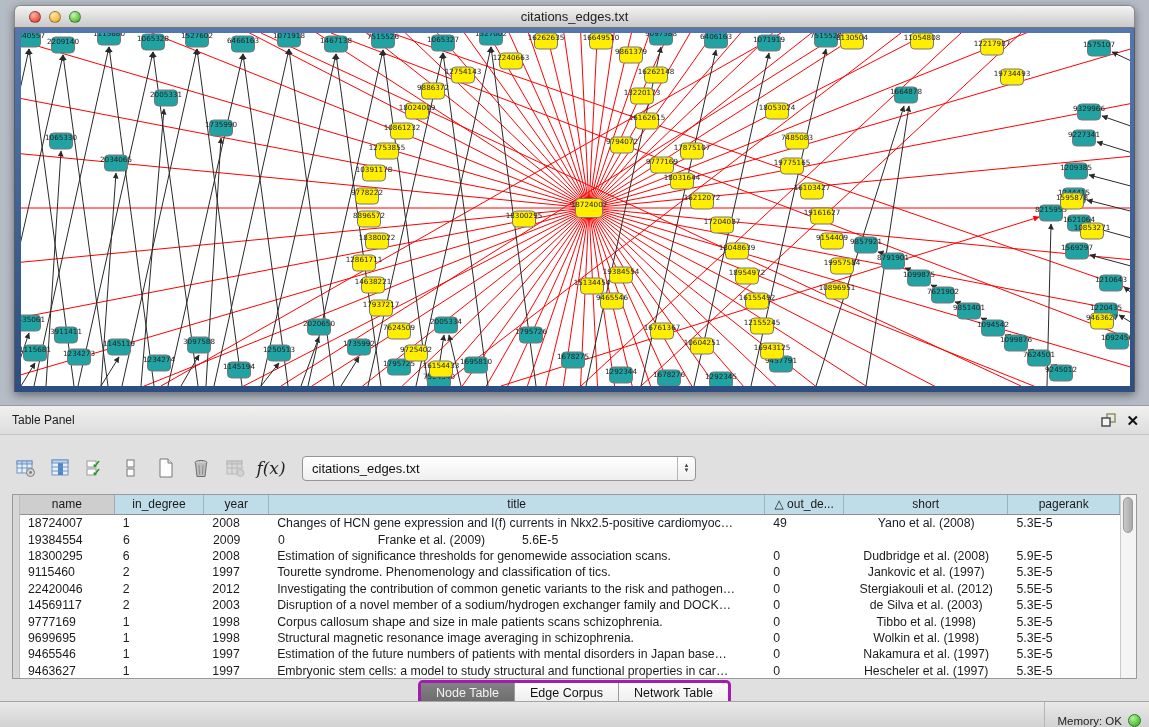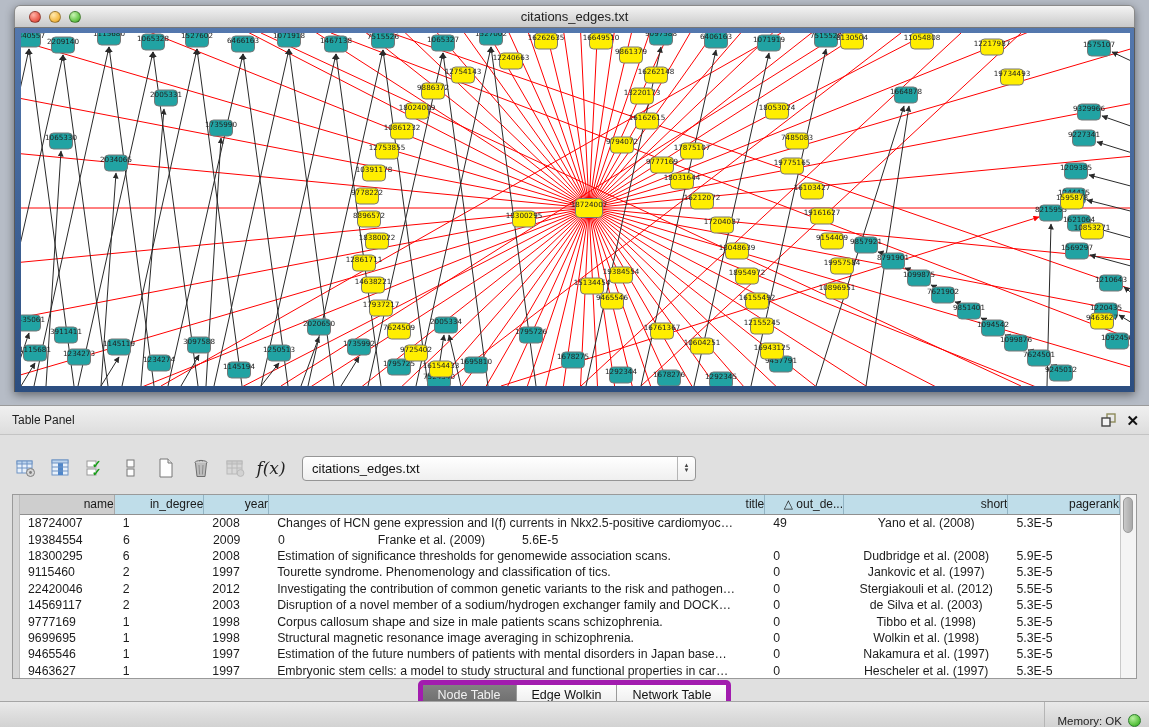--- a/index.html
+++ b/index.html
@@ -49,33 +49,33 @@
          box-shadow:inset 0 1px 1px rgba(255,255,255,.8);}
   .combo-value{flex:1;font-size:13px;color:#111;padding-left:9px;}
   .combo-stepper{width:17px;height:100%;border-left:1px solid #b5b5b5;display:flex;flex-direction:column;
                  align-items:center;justify-content:center;font-size:6px;color:#444;line-height:5px;}
 
   .table-wrap{position:absolute;left:12px;top:88px;width:1125px;height:185px;
               background:#ffffff;border:1px solid #9a9a9a;box-sizing:border-box;display:flex;}
   .row-strip{width:6px;background:#d6d6d6;border-right:1px solid #bdbdbd;}
   .grid{flex:1;overflow:hidden;}
   .hdr-row{display:flex;height:20px;border-bottom:1px solid #8f8f8f;box-sizing:border-box;}
-  .hdr-cell{font-size:12px;color:#1a1a1a;text-align:right;line-height:19px;box-sizing:border-box;
+  .hdr-cell{font-size:12px;color:#1a1a1a;text-align:center;line-height:19px;box-sizing:border-box;
             border-right:1px solid rgba(90,130,150,.45);background:#bfdde9;overflow:hidden;white-space:nowrap;}
   .hdr-cell.first{background:#cecece;border-right:1px solid #a8a8a8;}
   .data-row{display:flex;height:16.4px;align-items:center;}
   .cell{font-size:12.3px;color:#1c1c1c;box-sizing:border-box;white-space:nowrap;overflow:hidden;
         padding:0 4px 0 8px;}
   .cell.center{text-align:center;padding-left:4px;}
   .vscroll{width:15px;background:#f4f4f4;border-left:1px solid #c9c9c9;position:relative;}
   .vthumb{position:absolute;left:2px;top:2px;width:10px;height:36px;border-radius:6px;
           background:linear-gradient(90deg,#c9c9c9,#a9a9a9);border:1px solid #9a9a9a;box-sizing:border-box;}
 
   .tabbar{position:absolute;left:0;right:0;top:274px;display:flex;justify-content:center;}
-  .seg{display:inline-flex;border:5px solid #a21caf;border-radius:5px;overflow:hidden;
+  .seg{display:inline-flex;border:3px solid #a21caf;border-radius:5px;overflow:hidden;
        background:#eab308;box-shadow:0 1px 0 rgba(255,255,255,.7);align-items:flex-end;}
   .seg-btn{padding:0 15px;height:21px;line-height:21px;font-size:12.5px;color:#111;
            background:linear-gradient(#fdfdfd,#ececec);border:none;border-right:1px solid #9a9a9a;}
   .seg-btn:last-child{border-right:none;}
   .seg-btn.selected{background:linear-gradient(#828282,#6b6b6b);color:#f2f2f2;}
 
   .statusbar{position:absolute;left:0;right:0;bottom:0;height:26px;
              background:linear-gradient(#e9e9e9,#d2d2d2);border-top:1px solid #a5a5a5;box-sizing:border-box;}
   .memory-box{position:absolute;right:8px;top:0;height:100%;display:flex;align-items:flex-end;gap:6px;
               padding-left:12px;border-left:1px solid #b5b5b5;}
@@ -902,21 +902,21 @@
         </div>
       </div>
     <div class="vscroll">
       <div class="vthumb"></div>
     </div>
   </div>
 
   <div class="tabbar">
     <div class="seg" id="seg">
         <button class="seg-btn selected">Node Table</button>
-        <button class="seg-btn">Edge Wolkin</button>
+        <button class="seg-btn">Edge Corpus</button>
         <button class="seg-btn">Network Table</button>
       </div>
   </div>
 </div>
 
 <div class="statusbar">
   <div class="memory-box">
     <span class="memory-label">Memory: OK</span>
     <span class="memory-dot"></span>
   </div>

